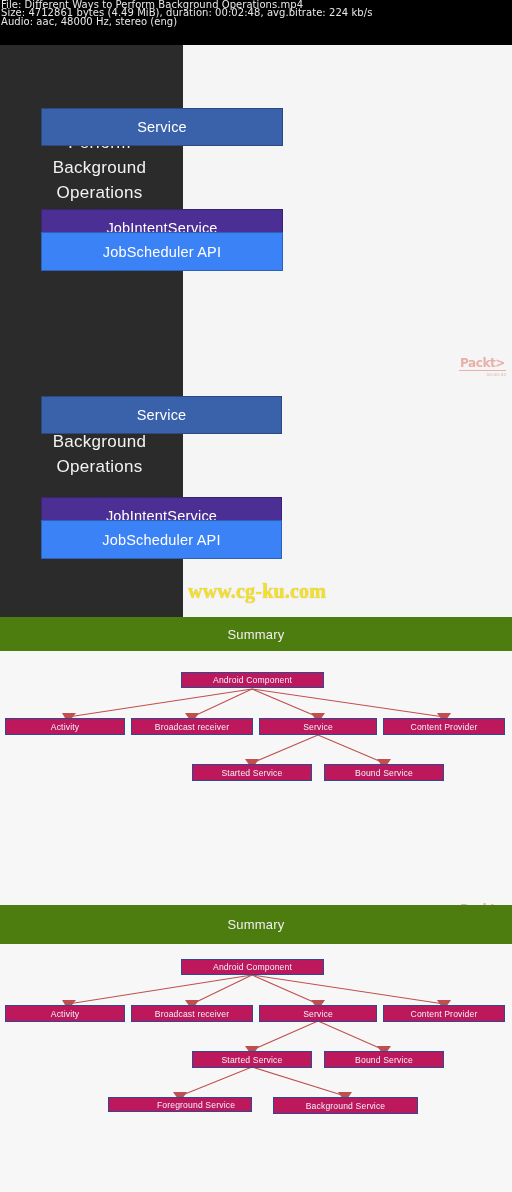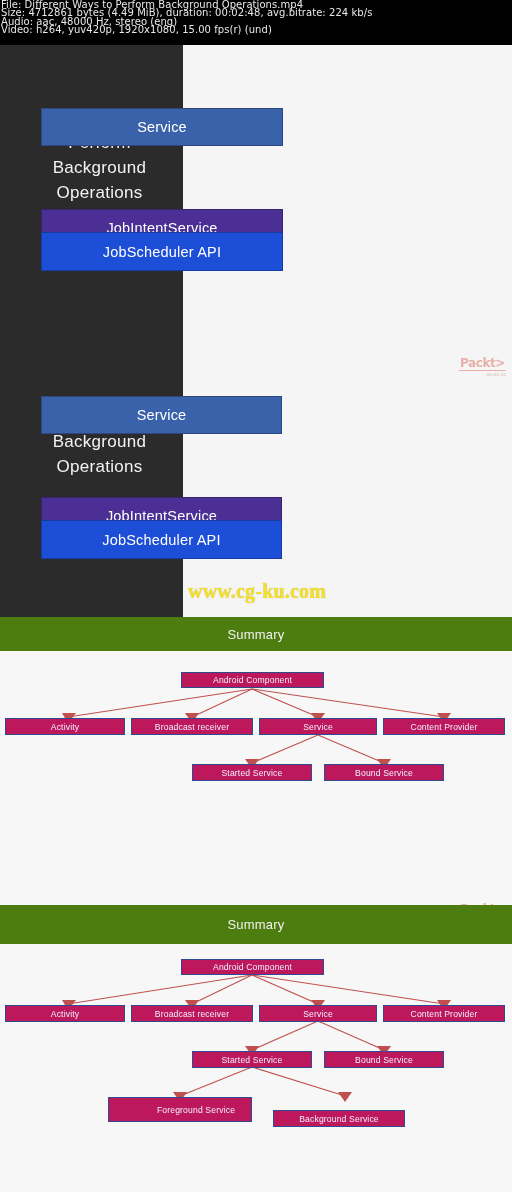--- a/index.html
+++ b/index.html
@@ -45,21 +45,21 @@
   .bar{
     position:absolute;
     color:#fff;text-align:center;
     font-size:14.5px;letter-spacing:.2px;
     display:flex;align-items:center;justify-content:center;
     border:1px solid rgba(0,0,0,.25);
     box-sizing:border-box;
   }
   .bar-blue{background:#3a62ab;}
   .bar-purple{background:#4b2f94;margin-top:39px;}
-  .bar-pink{background:#1d4ed8;}
+  .bar-pink{background:#3b82f6;}
 
   
   .s1b1{left:41px;top:108px;width:242px;height:38px;}
   .s1b2{left:41px;top:170px;width:242px;height:38px;}
   .s1b3{left:41px;top:232px;width:242px;height:39px;}
   
   .s2b1{left:41px;top:396px;width:241px;height:38px;}
   .s2b2{left:41px;top:458px;width:241px;height:38px;}
   .s2b3{left:41px;top:520px;width:241px;height:39px;}
 
@@ -125,21 +125,20 @@
 </style>
 </head>
 <body>
 
 <div class="page">
 
   <div class="meta">
     <div>File: Different Ways to Perform Background Operations.mp4</div>
     <div>Size: 4712861 bytes (4.49 MiB), duration: 00:02:48, avg.bitrate: 224 kb/s</div>
     <div>Audio: aac, 48000 Hz, stereo (eng)</div>
-    <div>Video: h264, yuv420p, 1920x1080, 15.00 fps(r) (und)</div>
   </div>
 
   <div class="stage-dark">
 
     <div class="slide slide1"></div>
 
     <div class="slide slide2"></div>
 
     <div class="side-title side1">
       <div>Perform</div>
@@ -235,22 +234,22 @@
         <polygon points="345,158 338,148 352,148"></polygon>
       </svg>
 
       <div class="node" style="left:181px;top:15px;width:143px;height:16px;">Android Component</div>
       <div class="node" style="left:5px;top:61px;width:120px;height:17px;">Activity</div>
       <div class="node" style="left:131px;top:61px;width:122px;height:17px;">Broadcast receiver</div>
       <div class="node" style="left:259px;top:61px;width:118px;height:17px;">Service</div>
       <div class="node" style="left:383px;top:61px;width:122px;height:17px;">Content Provider</div>
       <div class="node" style="left:192px;top:107px;width:120px;height:17px;">Started Service</div>
       <div class="node" style="left:324px;top:107px;width:120px;height:17px;">Bound Service</div>
-      <div class="node" style="left:108px;top:153px;width:144px;height:25px;padding-left:32px;">Foreground Service</div>
-      <div class="node" style="left:273px;top:166px;width:132px;height:17px;">Background Service</div>
+      <div class="node" style="left:108px;top:153px;width:144px;height:15px;padding-left:32px;">Foreground Service</div>
+      <div class="node" style="left:273px;top:153px;width:145px;height:17px;">Background Service</div>
     </div>
   </div>
 
   <div class="packt p4">
     <span class="mark">Packt&gt;</span>
     <div class="sub">00:02:46</div>
   </div>
 
 </div>
 

